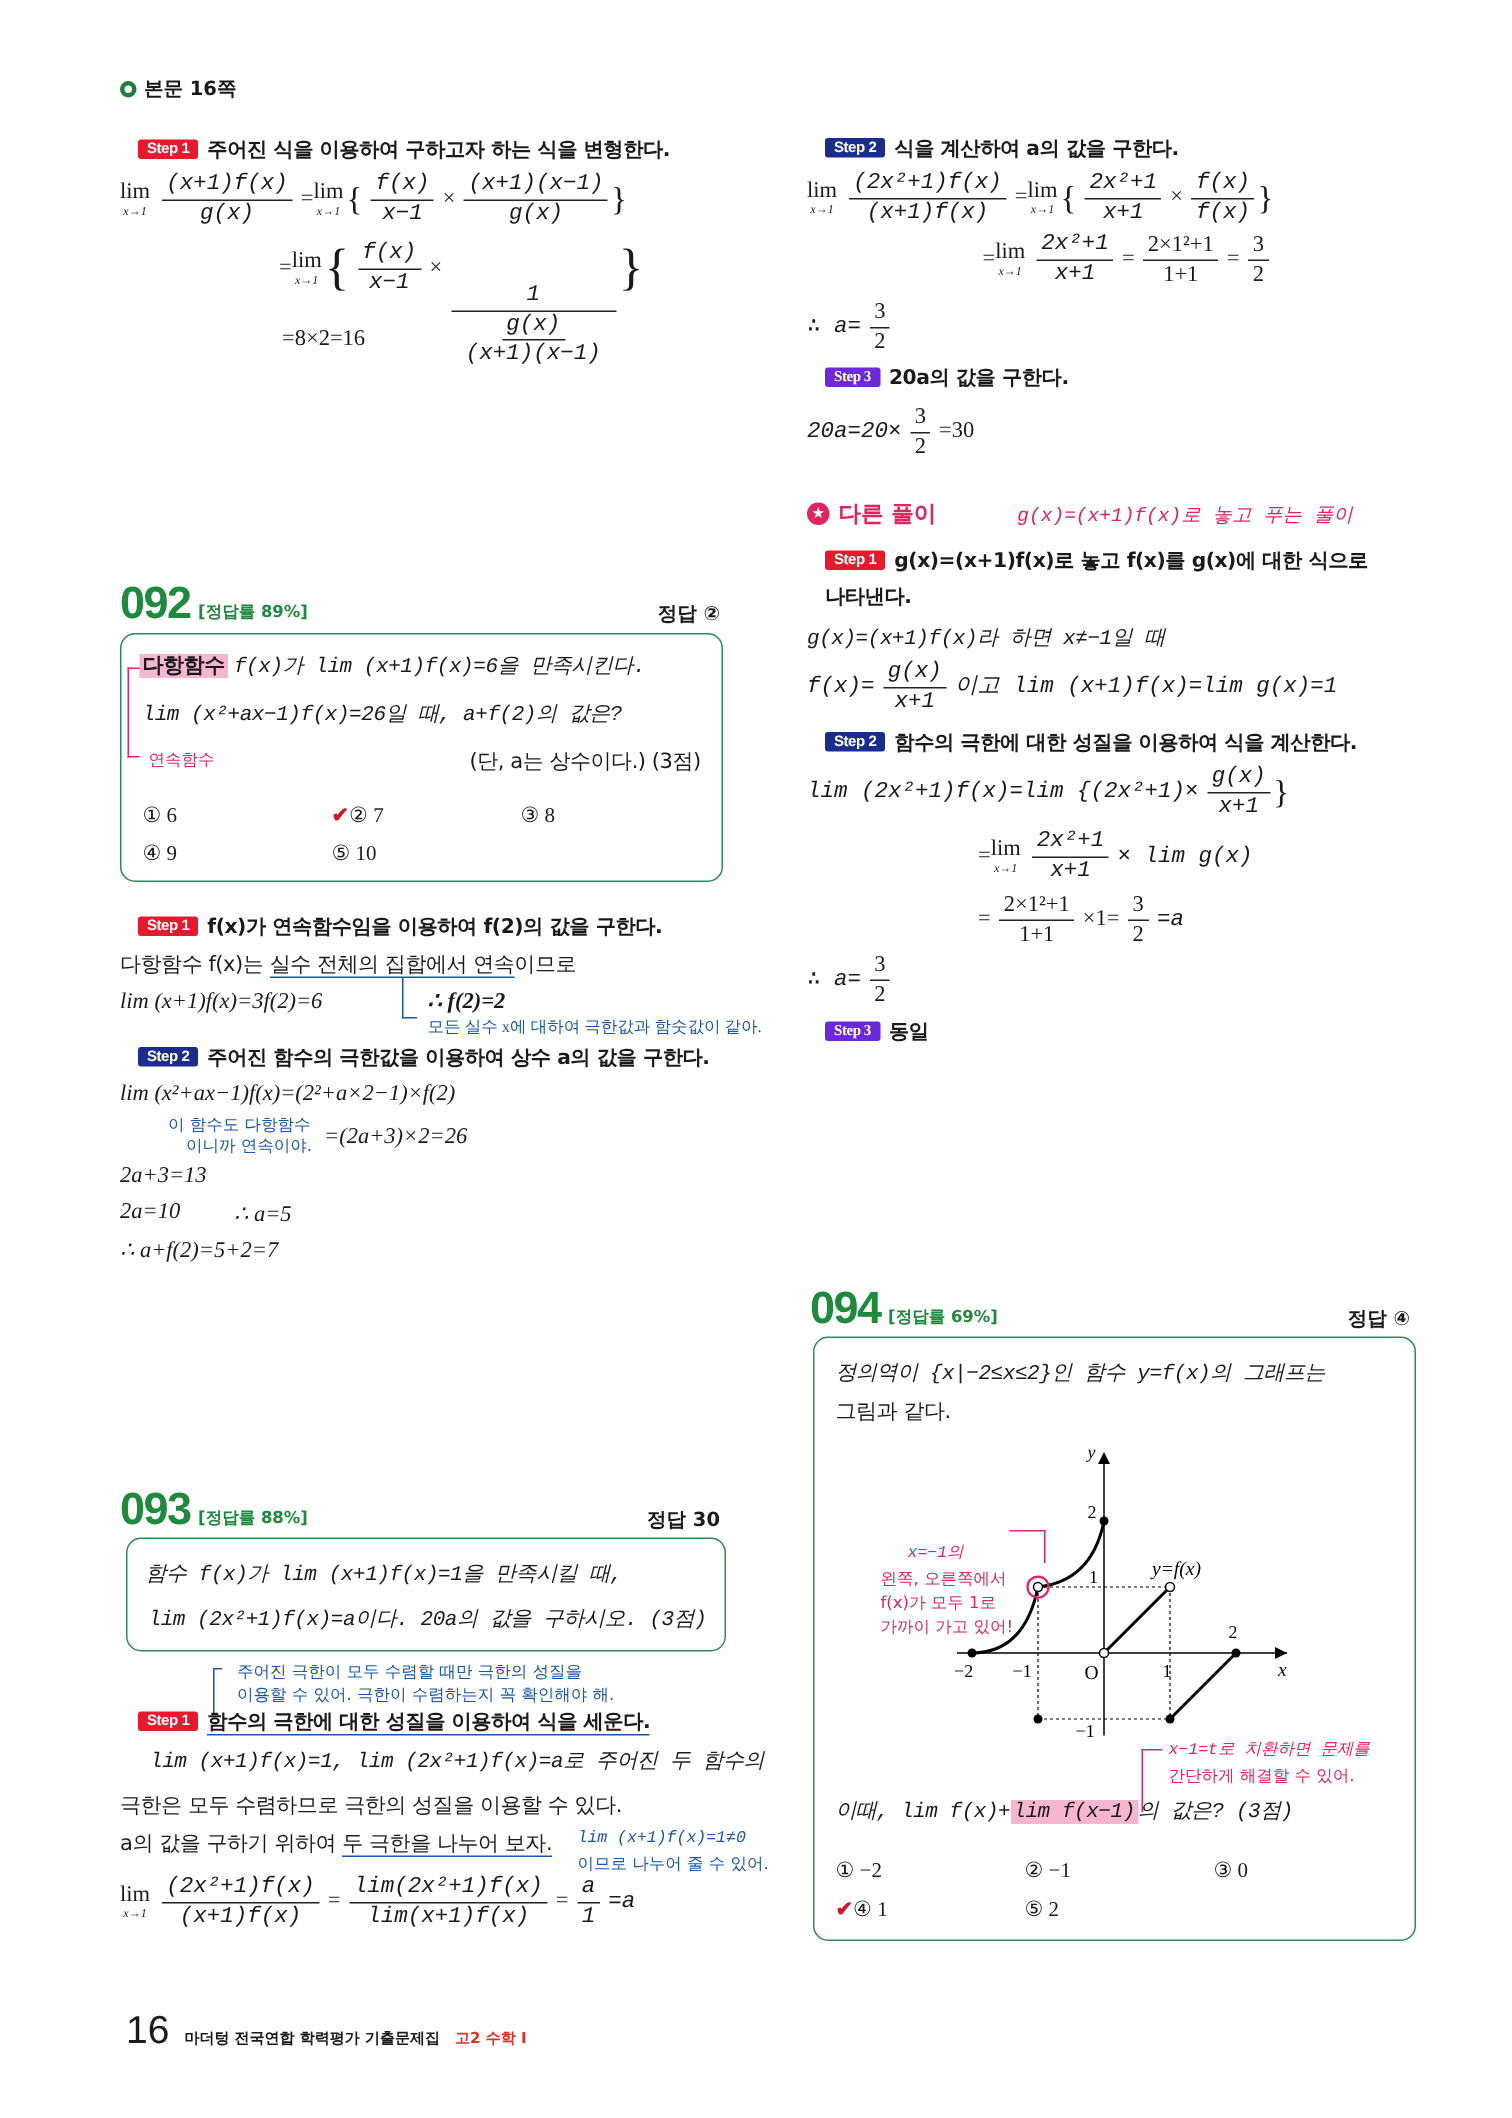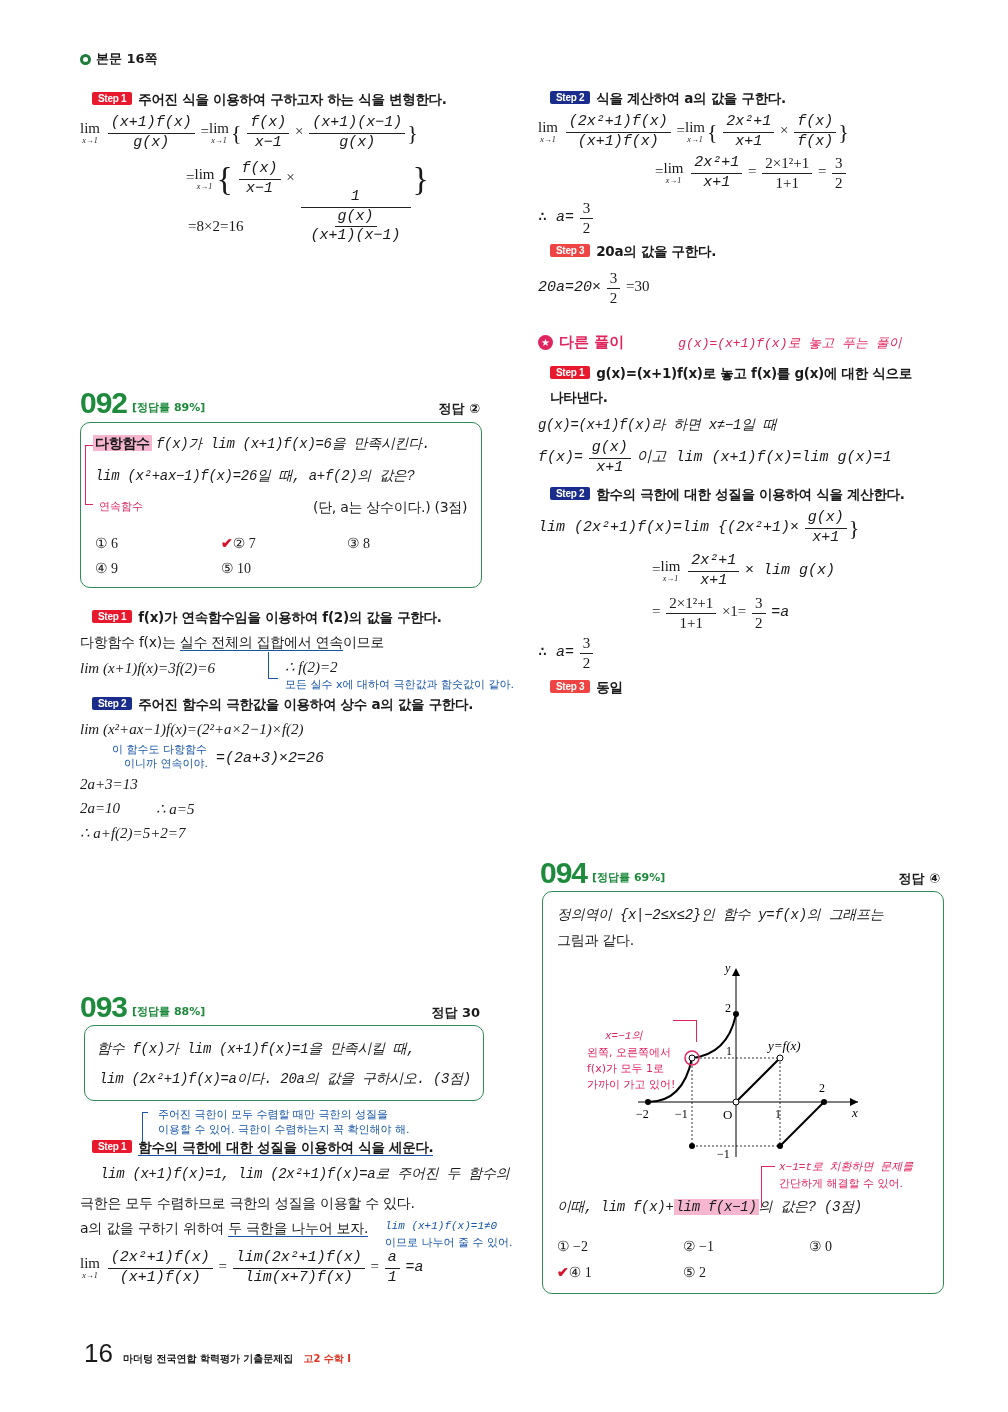--- a/index.html
+++ b/index.html
@@ -7,21 +7,21 @@
   body { position: relative; font-family: "DejaVu Sans", sans-serif; color: #1a1a1a; font-size: 14px; }
   .it { font-style: italic; font-family: Liberation Mono, monospace; }
   .abs { position: absolute; }
 
   .page-ref { left: 80px; top: 50px; display: flex; align-items: center; gap: 5px; font-weight: bold; font-size: 13px; }
   .page-ref .dot { width: 11px; height: 11px; border-radius: 50%; border: 3px solid #1e7d3a; background: #fff; }
 
   .step { display: inline-block; font-size: 10px; color: #fff; padding: 1px 6px; border-radius: 2px; margin-right: 6px; vertical-align: 2px; font-family: "Liberation Sans", sans-serif; }
   .step.s1 { background: #e8192c; }
   .step.s2 { background: #1a2d8c; }
-  .step.s3 { background: #ef4444; }
+  .step.s3 { background: #6d28d9; font-family: Liberation Serif, serif; }
   .step-line { font-size: 13.5px; font-weight: bold; letter-spacing: -0.3px; white-space: nowrap; margin-left: 12px; }
 
   .math { font-family: "Liberation Serif", serif; font-size: 15px; white-space: nowrap; }
   .lim { display: inline-flex; flex-direction: column; align-items: center; vertical-align: middle; line-height: 1; margin-right: 2px; }
   .lim .l { font-size: 15px; }
   .lim .sub { font-size: 8px; font-style: italic; margin-top: 1px; }
   .frac { display: inline-flex; flex-direction: column; align-items: center; vertical-align: middle; line-height: 1.1; margin: 0 2px; }
   .frac .num { border-bottom: 1px solid #222; padding: 0 3px 1px; }
   .frac .den { padding: 1px 3px 0; }
 
@@ -124,31 +124,31 @@
 </div>
 
 <div class="abs step-line" style="left:80px;top:609px;">
   <span class="step s1">Step 1</span><span>f(x)가 연속함수임을 이용하여 f(2)의 값을 구한다.</span>
 </div>
 <div class="abs text-line" style="left:80px;top:634px;">
   <span>다항함수 f(x)는 </span><span style="border-bottom:1px solid #1a56a8;">실수 전체의 집합에서 연속</span><span>이므로</span>
 </div>
 <div class="abs math it" style="left:80px;top:660px;">lim (x+1)f(x)=3f(2)=6</div>
 <div class="abs" style="left:268px;top:652px;width:10px;height:27px;border-left:1px solid #1a56a8;border-bottom:1px solid #1a56a8;"></div>
-<div class="abs math it" style="left:285px;top:658px;">∴ f(2)=2</div>
-<div class="abs note-blue" style="left:285px;top:677px;">모든 실수 x에 대하여 극한값과 함숫값이 같아.</div>
+<div class="abs math it" style="left:285px;top:658px;font-weight:bold;">∴ f(2)=2</div>
+<div class="abs note-blue" style="left:285px;top:677px;font-family:Liberation Serif, serif;">모든 실수 x에 대하여 극한값과 함숫값이 같아.</div>
 <div class="abs step-line" style="left:80px;top:696px;">
   <span class="step s2">Step 2</span><span>주어진 함수의 극한값을 이용하여 상수 a의 값을 구한다.</span>
 </div>
 <div class="abs math it" style="left:80px;top:721px;">lim (x²+ax−1)f(x)=(2²+a×2−1)×f(2)</div>
 <div class="abs note-blue" style="left:112px;top:743px;line-height:1.3;">
   <div>이 함수도 다항함수</div>
     <div style="padding-left:12px;">이니까 연속이야.</div>
 </div>
-<div class="abs math it" style="left:216px;top:750px;font-family:Liberation Mono, monospace;">=(2a+3)×2=26</div>
+<div class="abs math it" style="left:216px;top:750px;">=(2a+3)×2=26</div>
 <div class="abs math it" style="left:80px;top:776px;">2a+3=13</div>
 <div class="abs math it" style="left:80px;top:800px;">2a=10</div>
 <div class="abs math it" style="left:156px;top:800px;">∴ a=5</div>
 <div class="abs math it" style="left:80px;top:824px;">∴ a+f(2)=5+2=7</div>
 
 <div class="abs prob-head" style="left:80px;top:992px;width:400px;">
   <div style="display:flex;align-items:flex-end;">
     <span class="prob-num">093</span>
     <span class="rate">[정답률 88%]</span>
   </div>
@@ -181,21 +181,21 @@
       <span class="l">lim</span>
       <span class="sub">x→1</span>
     </span>
   <span class="frac it">
       <span class="num">(2x²+1)f(x)</span>
       <span class="den">(x+1)f(x)</span>
     </span>
   <span>=</span>
   <span class="frac it">
       <span class="num">lim(2x²+1)f(x)</span>
-      <span class="den">lim(x+7)f(x)</span>
+      <span class="den">lim(x+1)f(x)</span>
     </span>
   <span>=</span>
   <span class="frac it">
       <span class="num">a</span>
       <span class="den">1</span>
     </span>
   <span class="it">=a</span>
 </div>
 
 <div class="abs step-line" style="left:538px;top:90px;">

